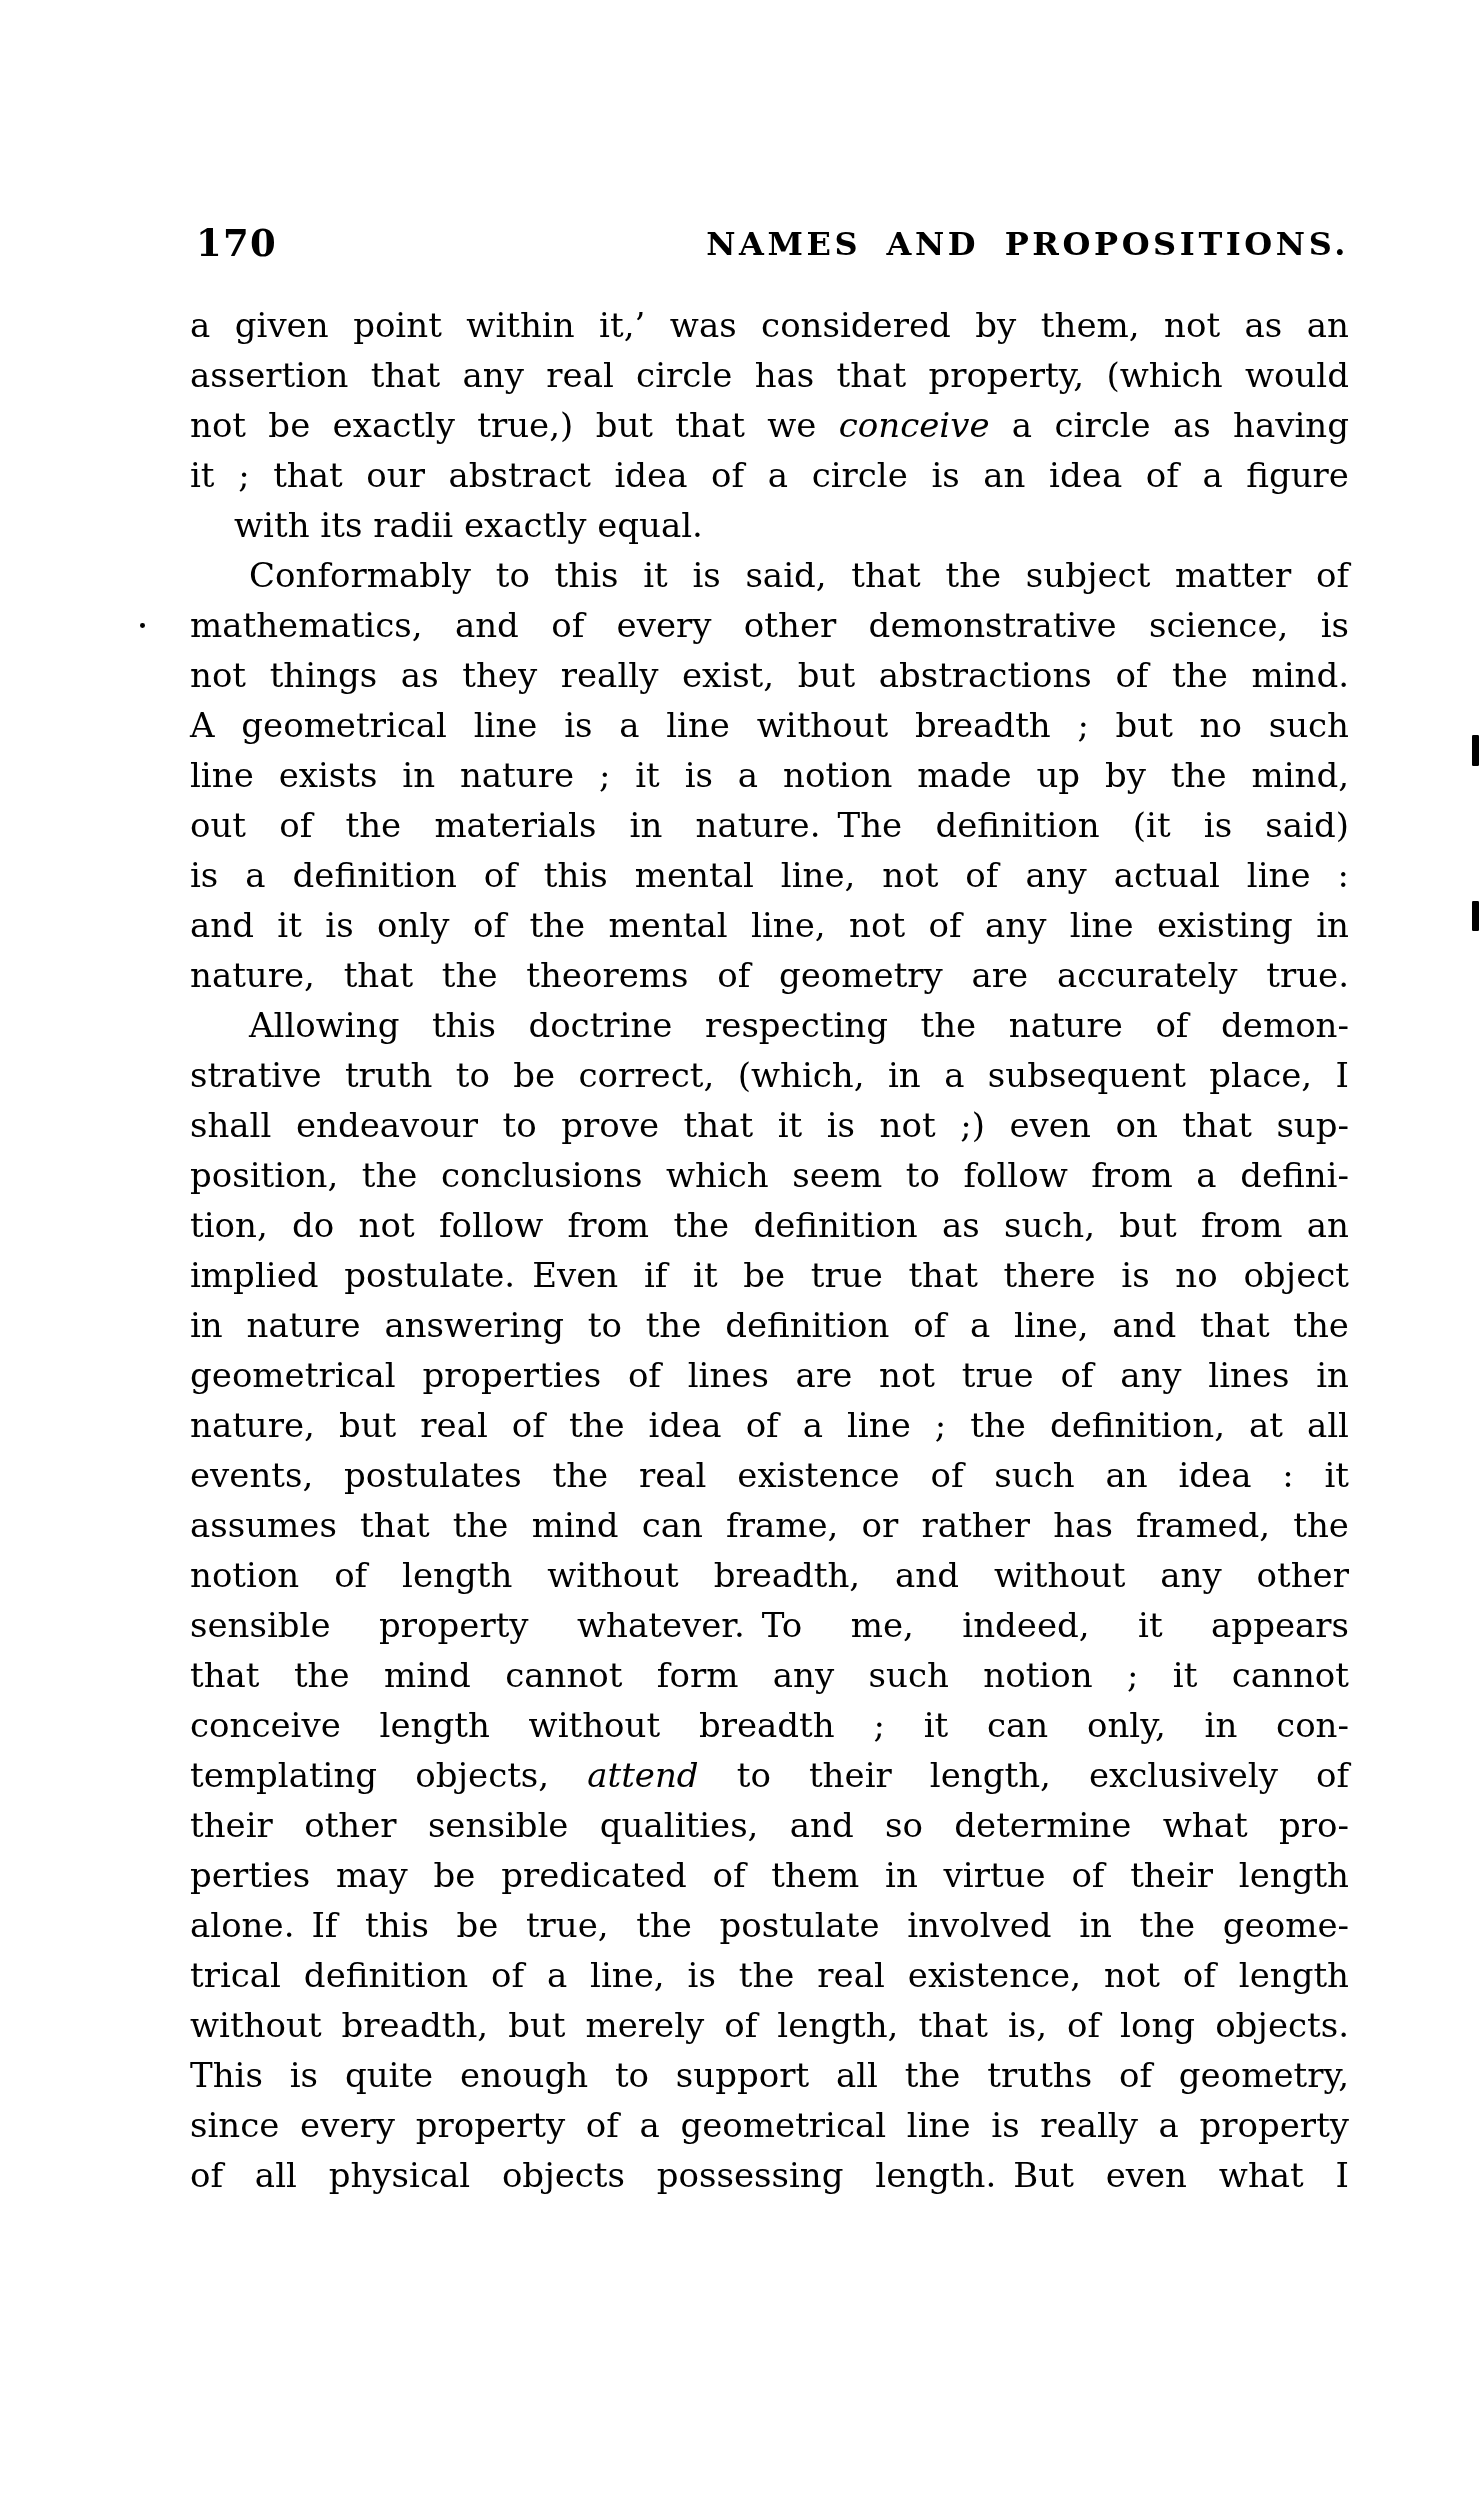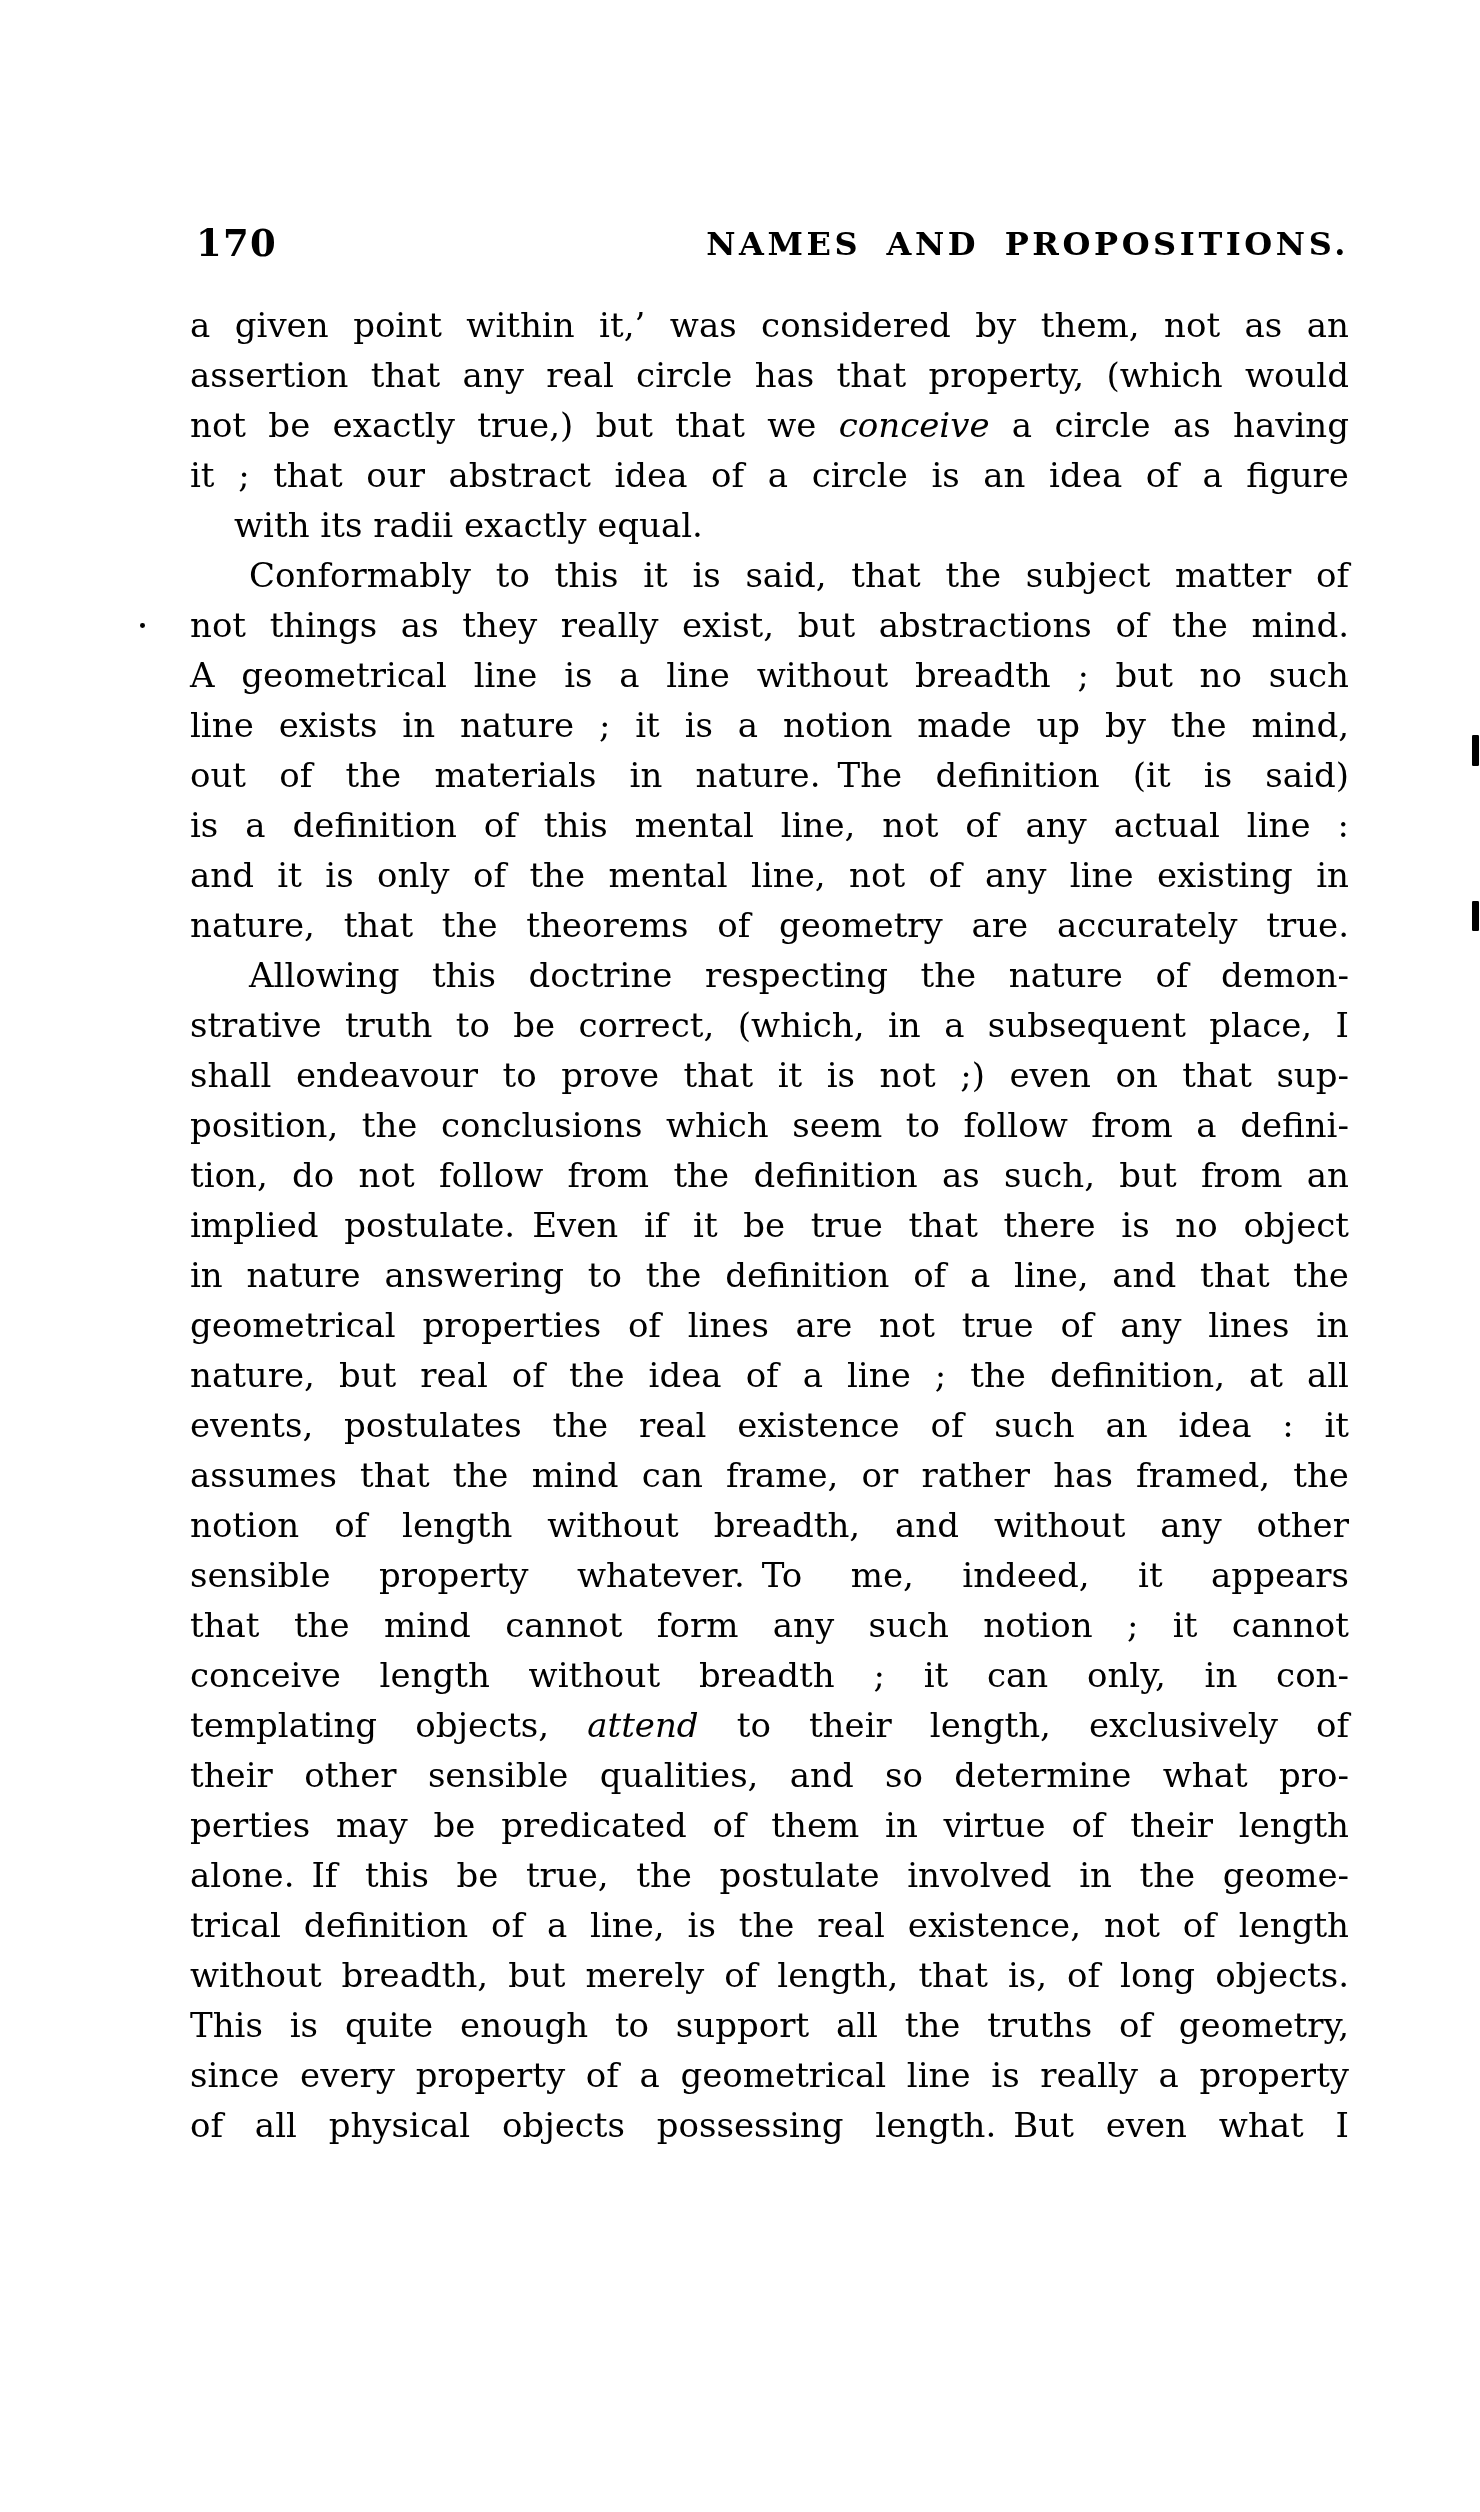--- a/index.html
+++ b/index.html
@@ -84,20 +84,21 @@
   <main class="text-block">
       <div class="para">
         <div class="line"><span>a given point within it,’ was considered by them, not as an</span></div>
         <div class="line"><span>assertion that any real circle has that property, (which would</span></div>
         <div class="line"><span>not be exactly true,) but that we </span><i>conceive</i><span> a circle as having</span></div>
         <div class="line"><span>it ; that our abstract idea of a circle is an idea of a figure</span></div>
         <div class="line short"><span>with its radii exactly equal.</span></div>
       </div>
       <div class="para indent">
         <div class="line"><span>Conformably to this it is said, that the subject matter of</span></div>
+        <div class="line"><span>mathematics, and of every other demonstrative science, is</span></div>
         <div class="line"><span>not things as they really exist, but abstractions of the mind.</span></div>
         <div class="line"><span>A geometrical line is a line without breadth ; but no such</span></div>
         <div class="line"><span>line exists in nature ; it is a notion made up by the mind,</span></div>
         <div class="line"><span>out of the materials in nature. The definition (it is said)</span></div>
         <div class="line"><span>is a definition of this mental line, not of any actual line :</span></div>
         <div class="line"><span>and it is only of the mental line, not of any line existing in</span></div>
         <div class="line"><span>nature, that the theorems of geometry are accurately true.</span></div>
       </div>
       <div class="para indent">
         <div class="line"><span>Allowing this doctrine respecting the nature of demon-</span></div>

